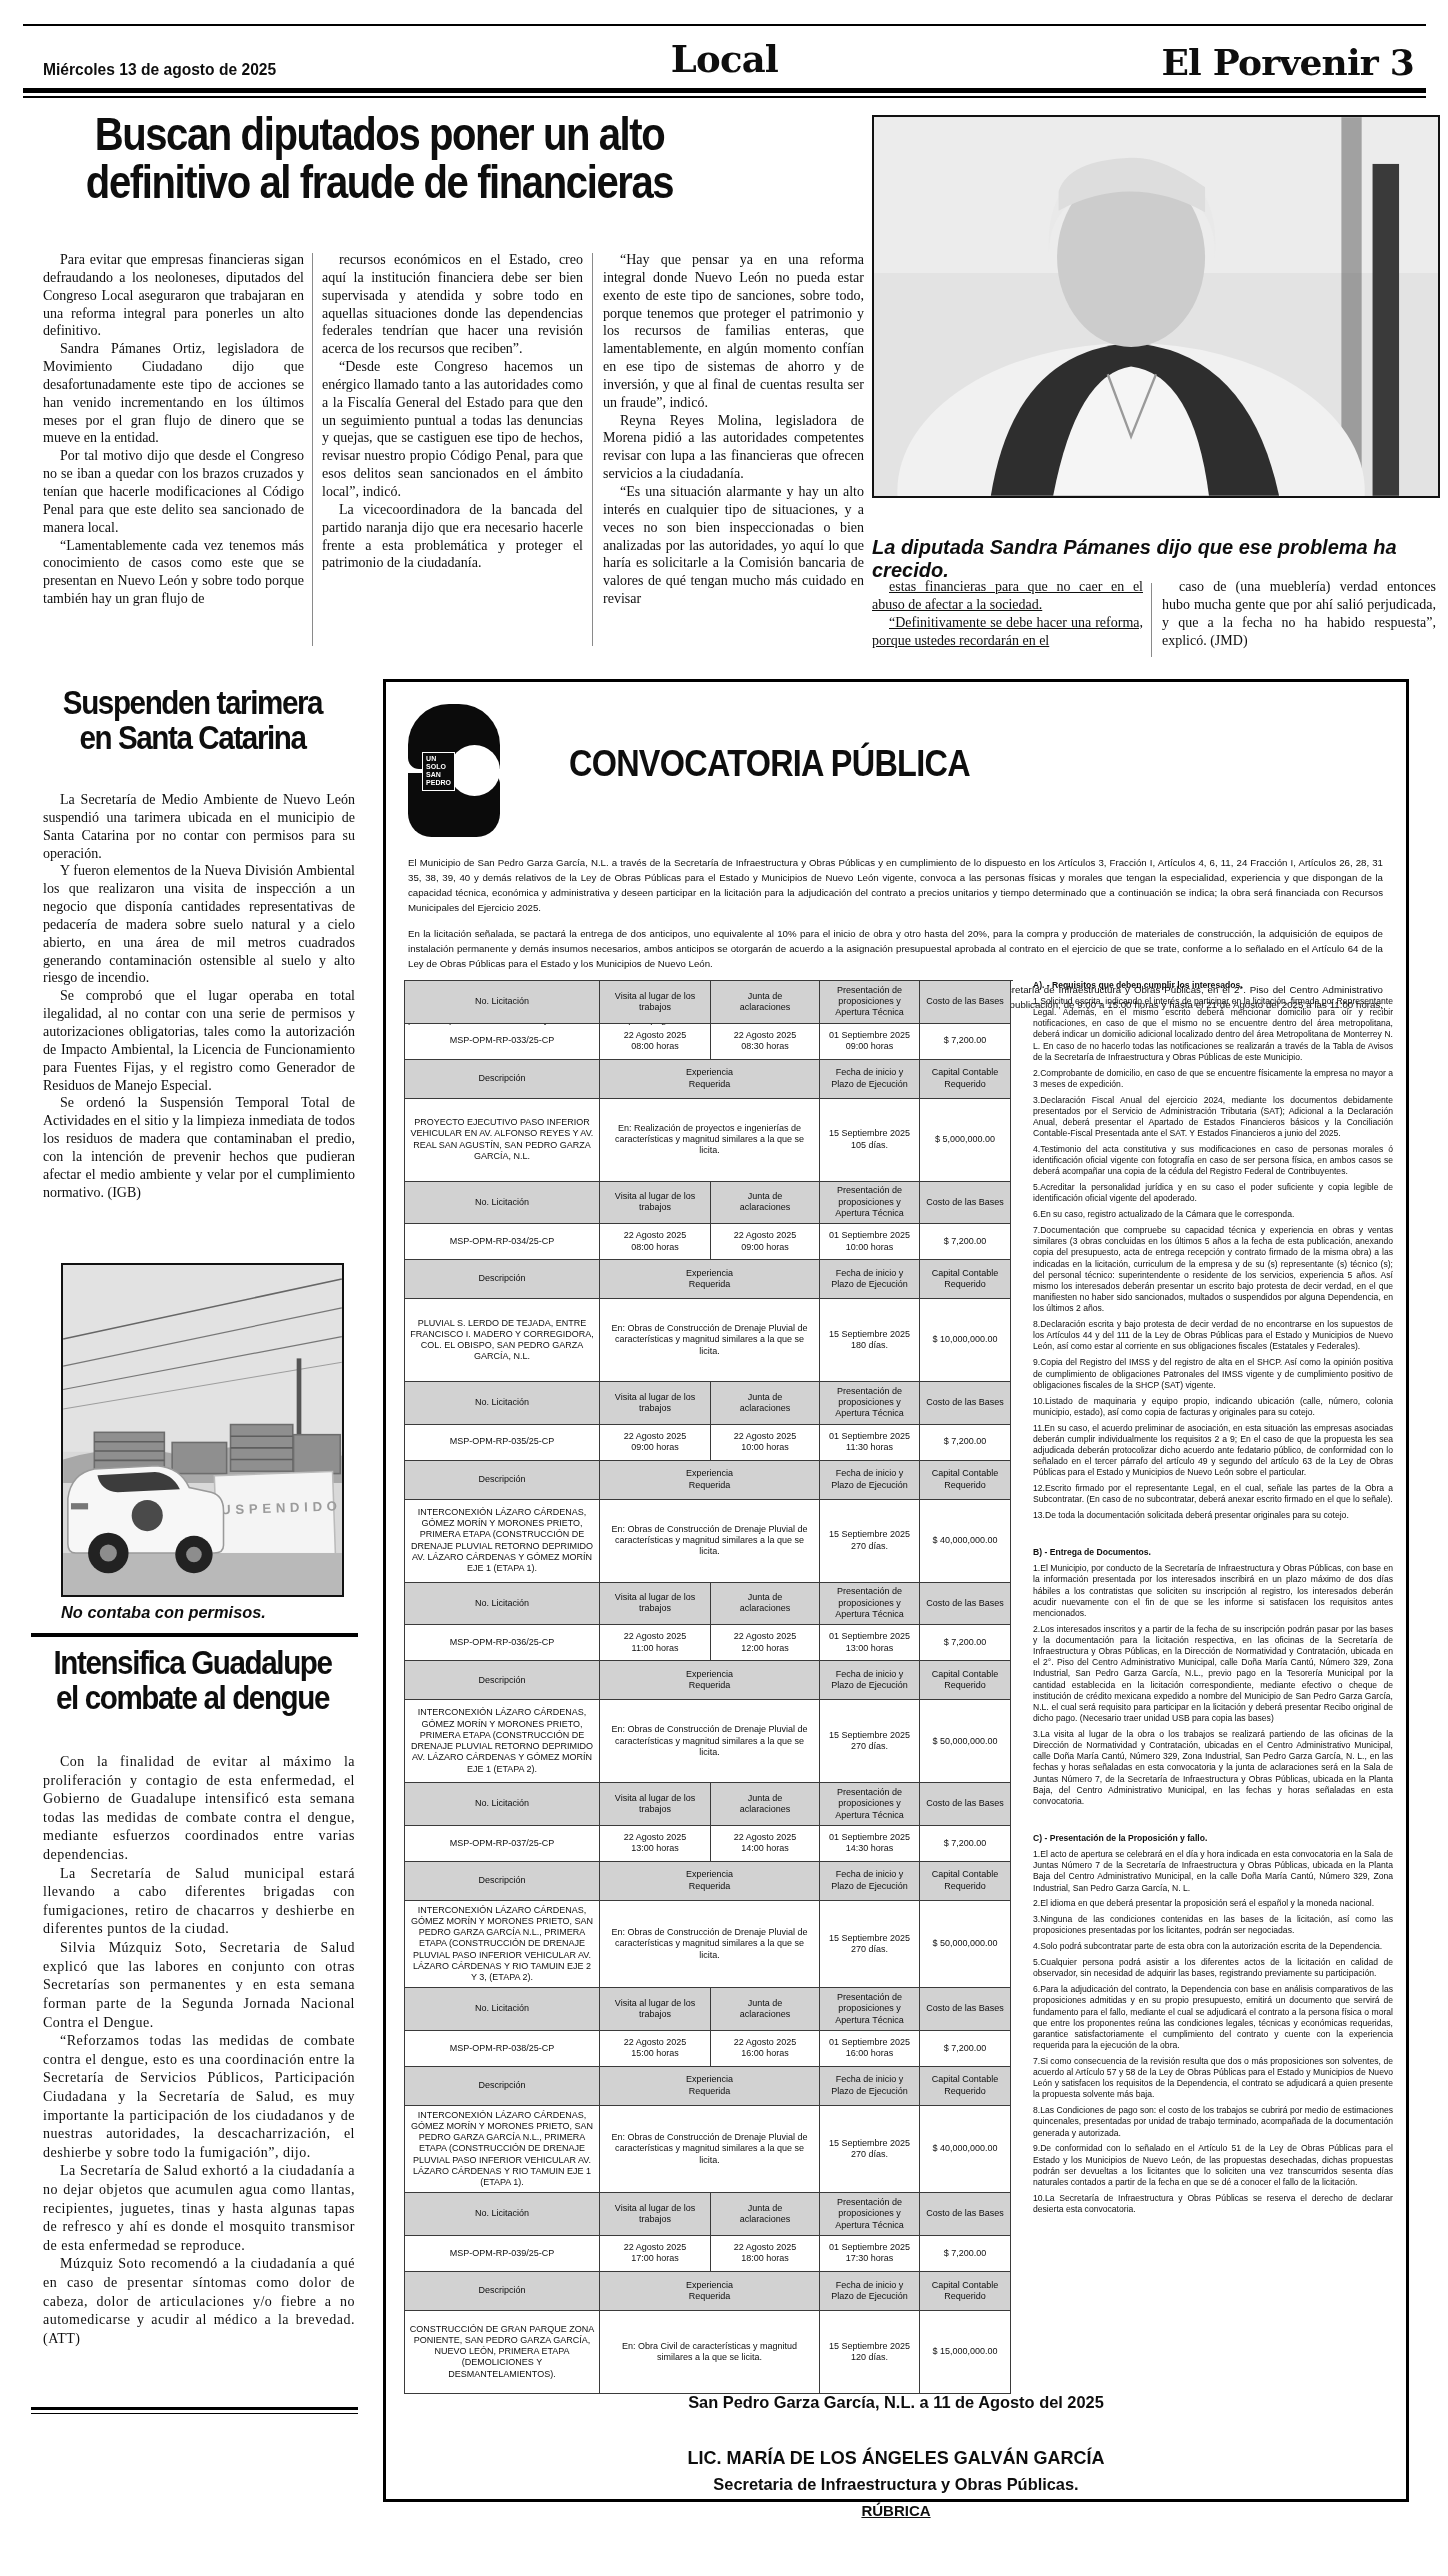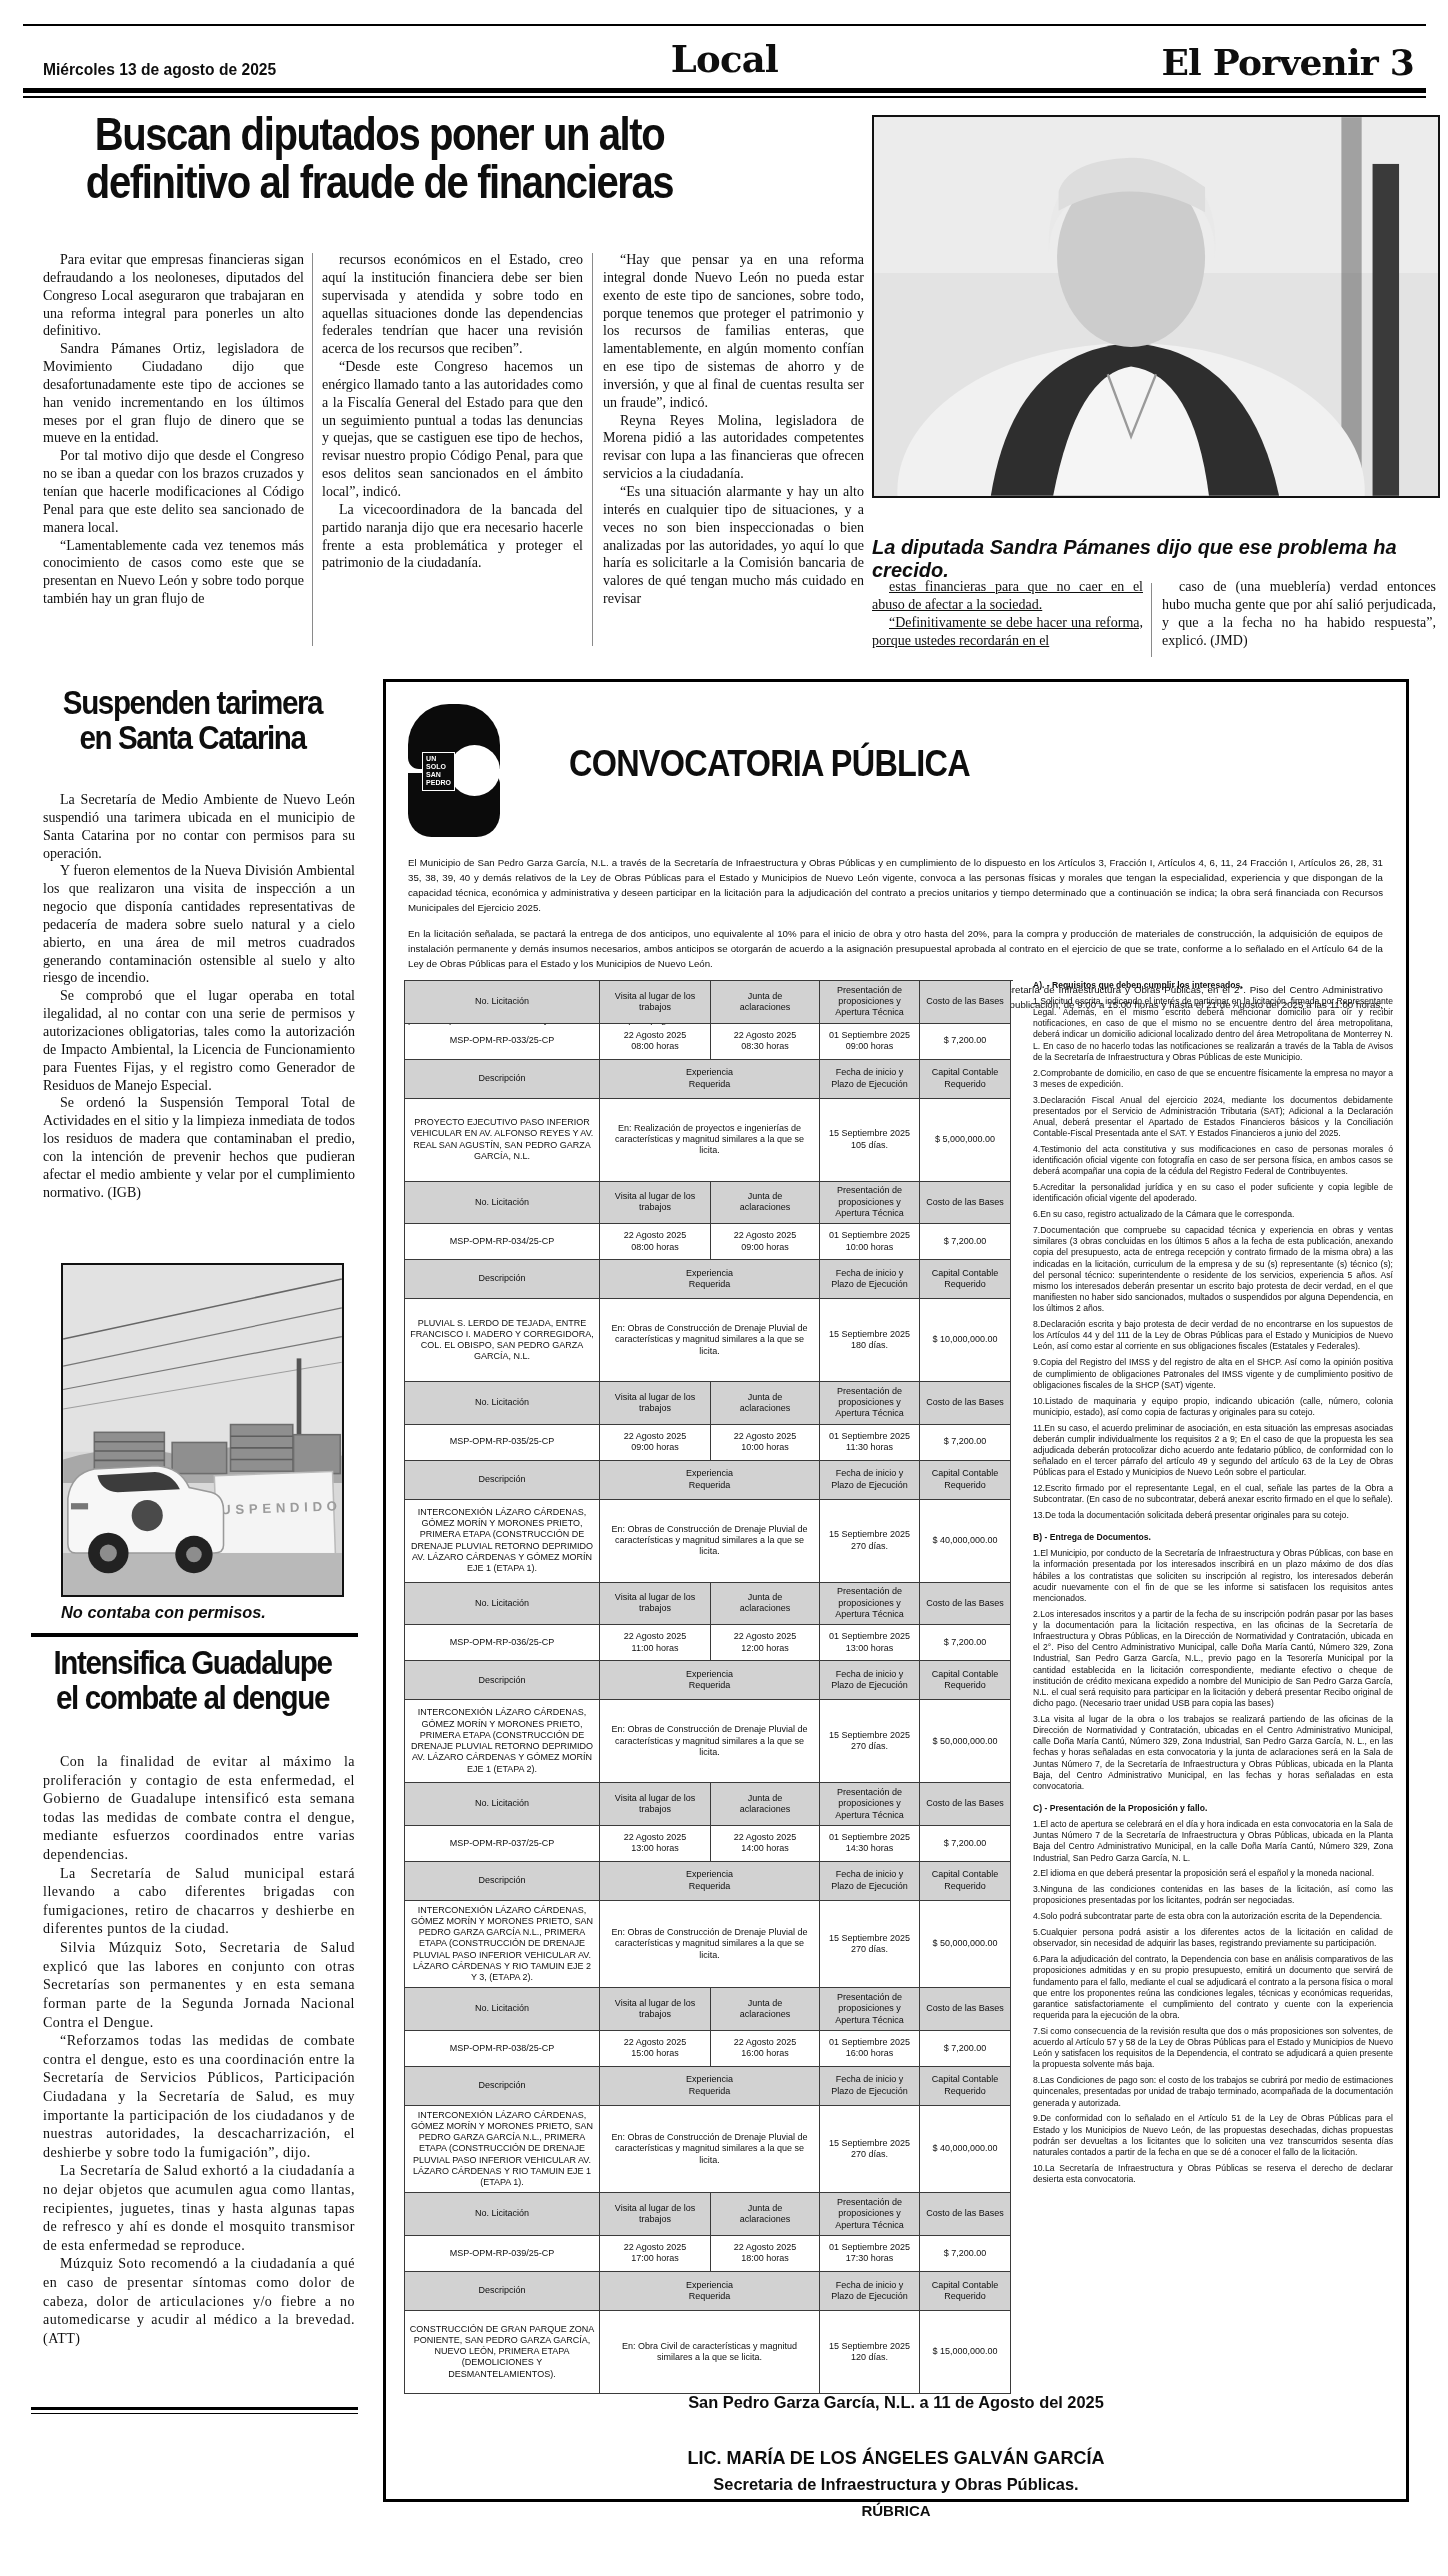--- a/index.html
+++ b/index.html
@@ -29,21 +29,21 @@
   .ctable{border-top:1.6px solid #3a3a3a;border-left:1.6px solid #3a3a3a;width:608px;}
   .trow{display:grid;grid-template-columns:195px 111px 109px 100px 91px;}
   .c{border-right:1.6px solid #3a3a3a;border-bottom:1.6px solid #3a3a3a;
      display:flex;align-items:center;justify-content:center;text-align:center;
      font-size:9px;line-height:1.25;padding:3.9px 4.7px;white-space:pre-line;box-sizing:border-box;}
   .hd{background:#d2d2d2;}
   .c23{grid-column:span 2;text-align:center;}
   .rh{min-height:39px;} .rv{min-height:36px;} .rd{min-height:83px;}
   .notes{font-size:8.6px;line-height:1.3;text-align:justify;}
   .notes p{margin:0 0 4.7px 0;}
-  .notes .sec{font-weight:bold;margin-top:11px;}
+  .notes .sec{font-weight:bold;margin-top:26px;}
   .sig{text-align:center;font-family:"Liberation Sans",sans-serif;font-weight:bold;margin-top:28px;}
   
   .logo{width:93px;height:134px;position:relative;}
   .logo .top{position:absolute;left:0;top:0;width:92px;height:65px;background:#0b0b0b;
              border-radius:41px 41px 0 11px;}
   .logo .bot{position:absolute;left:0;top:69px;width:92px;height:64px;background:#0b0b0b;
              border-radius:0 11px 23.4px 23.4px;}
   .logo .hole{position:absolute;left:41px;top:41px;width:51px;height:51px;background:#fff;
               border-radius:50%;}
   .logo .words{position:absolute;left:14px;top:48px;border:0.8px solid #fff;background:#0b0b0b;
@@ -512,18 +512,18 @@
       <p>7.Si como consecuencia de la revisión resulta que dos o más proposiciones son solventes, de acuerdo al Artículo 57 y 58 de la Ley de Obras Públicas para el Estado y Municipios de Nuevo León y satisfacen los requisitos de la Dependencia, el contrato se adjudicará a quien presente la propuesta solvente más baja.</p>
       <p>8.Las Condiciones de pago son: el costo de los trabajos se cubrirá por medio de estimaciones quincenales, presentadas por unidad de trabajo terminado, acompañada de la documentación generada y autorizada.</p>
       <p>9.De conformidad con lo señalado en el Artículo 51 de la Ley de Obras Públicas para el Estado y los Municipios de Nuevo León, de las propuestas desechadas, dichas propuestas podrán ser devueltas a los licitantes que lo soliciten una vez transcurridos sesenta días naturales contados a partir de la fecha en que se dé a conocer el fallo de la licitación.</p>
       <p>10.La Secretaría de Infraestructura y Obras Públicas se reserva el derecho de declarar desierta esta convocatoria.</p>
     </div>
 
     <div class="abs sig" style="left:0;width:100%;top:1683px;">
       <div style="font-size:16.4px;">San Pedro Garza García, N.L. a 11 de Agosto del 2025</div>
       <div style="font-size:18px;margin-top:36px;">LIC. MARÍA DE LOS ÁNGELES GALVÁN GARCÍA</div>
       <div style="font-size:16.4px;margin-top:6.2px;">Secretaria de Infraestructura y Obras Públicas.</div>
-      <div style="font-size:15px;margin-top:7.8px;">RÚBRICA</div>
+      <div style="font-size:15px;margin-top:7.8px;text-decoration:underline;">RÚBRICA</div>
     </div>
 
   </div>
 </div>
 
 
 </body></html>

